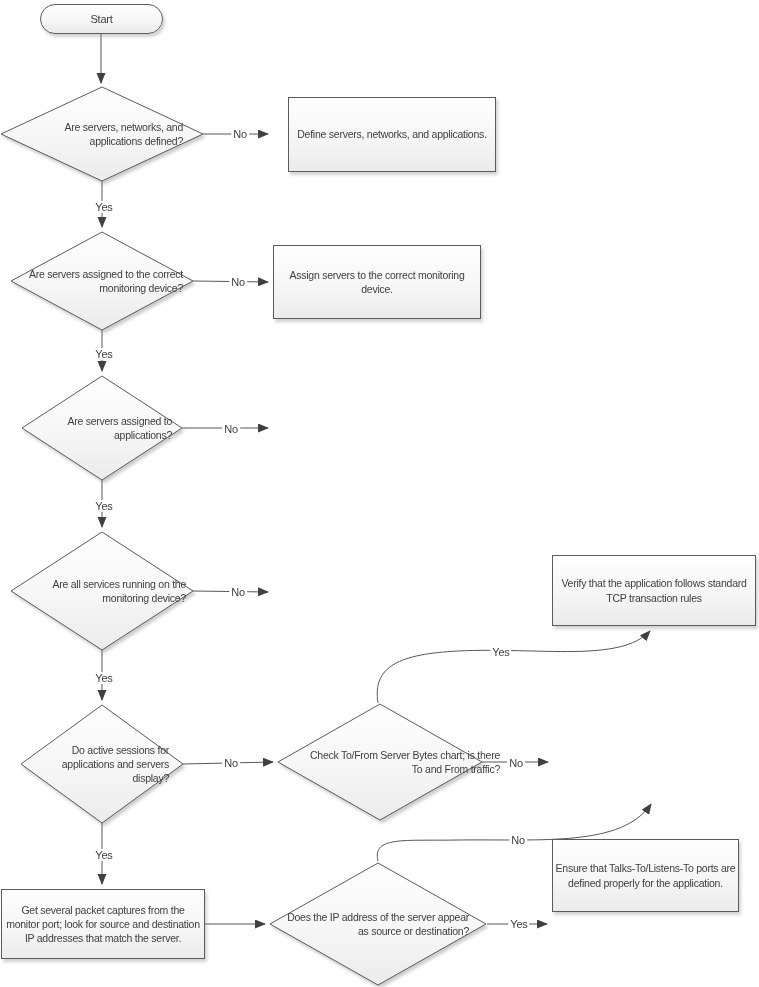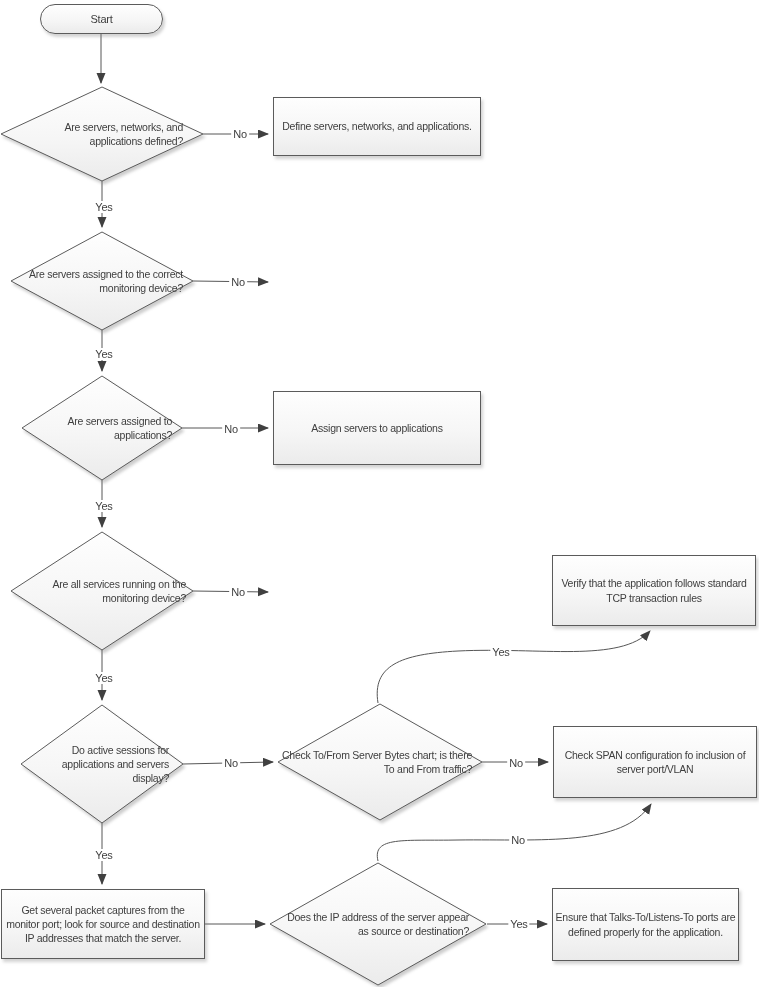--- a/index.html
+++ b/index.html
@@ -77,45 +77,42 @@
       <polygon class="dia" points="102,705 183,764 102,823 21,764"></polygon>
       <polygon class="dia" points="380,704 482,762 380,820 278,762"></polygon>
       <polygon class="dia" points="378,863 486,924 378,985 270,924"></polygon>
     </g>
   </svg>
 
   <div class="node start" style="left:40px;top:4px;width:123px;height:30px;">
     <span>Start</span>
   </div>
 
-  <div class="node" style="left:273px;top:97px;width:208px;height:59px;">
+  <div class="node" style="left:288px;top:97px;width:208px;height:75px;">
     <span>Define servers, networks, and applications.</span>
   </div>
-  <div class="node" style="left:273px;top:391px;width:208px;height:74px;">
-    <span>Assign servers to applications</span>
+  <div class="node" style="left:273px;top:245px;width:208px;height:74px;">
+    <span>Assign servers to the correct monitoring device.</span>
   </div>
   <div class="node" style="left:552px;top:555px;width:204px;height:71px;">
     <span>Verify that the application follows standard TCP transaction rules</span>
   </div>
-  <div class="node" style="left:553px;top:726px;width:204px;height:72px;">
-    <span>Check SPAN configuration fo inclusion of server port/VLAN</span>
-  </div>
   <div class="node" style="left:1px;top:889px;width:204px;height:70px;">
     <span>Get several packet captures from the monitor port; look for source and destination IP addresses that match the server.</span>
   </div>
-  <div class="node" style="left:552px;top:888px;width:187px;height:73px;">
+  <div class="node" style="left:552px;top:839px;width:187px;height:73px;">
     <span>Ensure that Talks-To/Listens-To ports are defined properly for the application.</span>
   </div>
 
   <div class="dtext" style="left:102px;top:134px;width:162px;">Are servers, networks, and applications defined?</div>
   <div class="dtext" style="left:102px;top:281px;width:162px;">Are servers assigned to the correct monitoring device?</div>
   <div class="dtext" style="left:102px;top:428px;width:140px;">Are servers assigned to applications?</div>
   <div class="dtext" style="left:102px;top:591px;width:168px;">Are all services running on the monitoring device?</div>
   <div class="dtext" style="left:102px;top:764px;width:134px;">Do active sessions for applications and servers display?</div>
-  <div class="dtext" style="left:376px;top:762px;width:192px;">Check To/From Server Bytes chart; is there To and From traffic?</div>
+  <div class="dtext" style="left:404px;top:762px;width:192px;">Check To/From Server Bytes chart; is there To and From traffic?</div>
   <div class="dtext" style="left:378px;top:924px;width:182px;">Does the IP address of the server appear as source or destination?</div>
 
   <span class="elabel" style="left:240px;top:134px;">No</span>
   <span class="elabel" style="left:104px;top:207px;">Yes</span>
   <span class="elabel" style="left:238px;top:282px;">No</span>
   <span class="elabel" style="left:104px;top:354px;">Yes</span>
   <span class="elabel" style="left:231px;top:429px;">No</span>
   <span class="elabel" style="left:104px;top:506px;">Yes</span>
   <span class="elabel" style="left:238px;top:592px;">No</span>
   <span class="elabel" style="left:104px;top:678px;">Yes</span>

